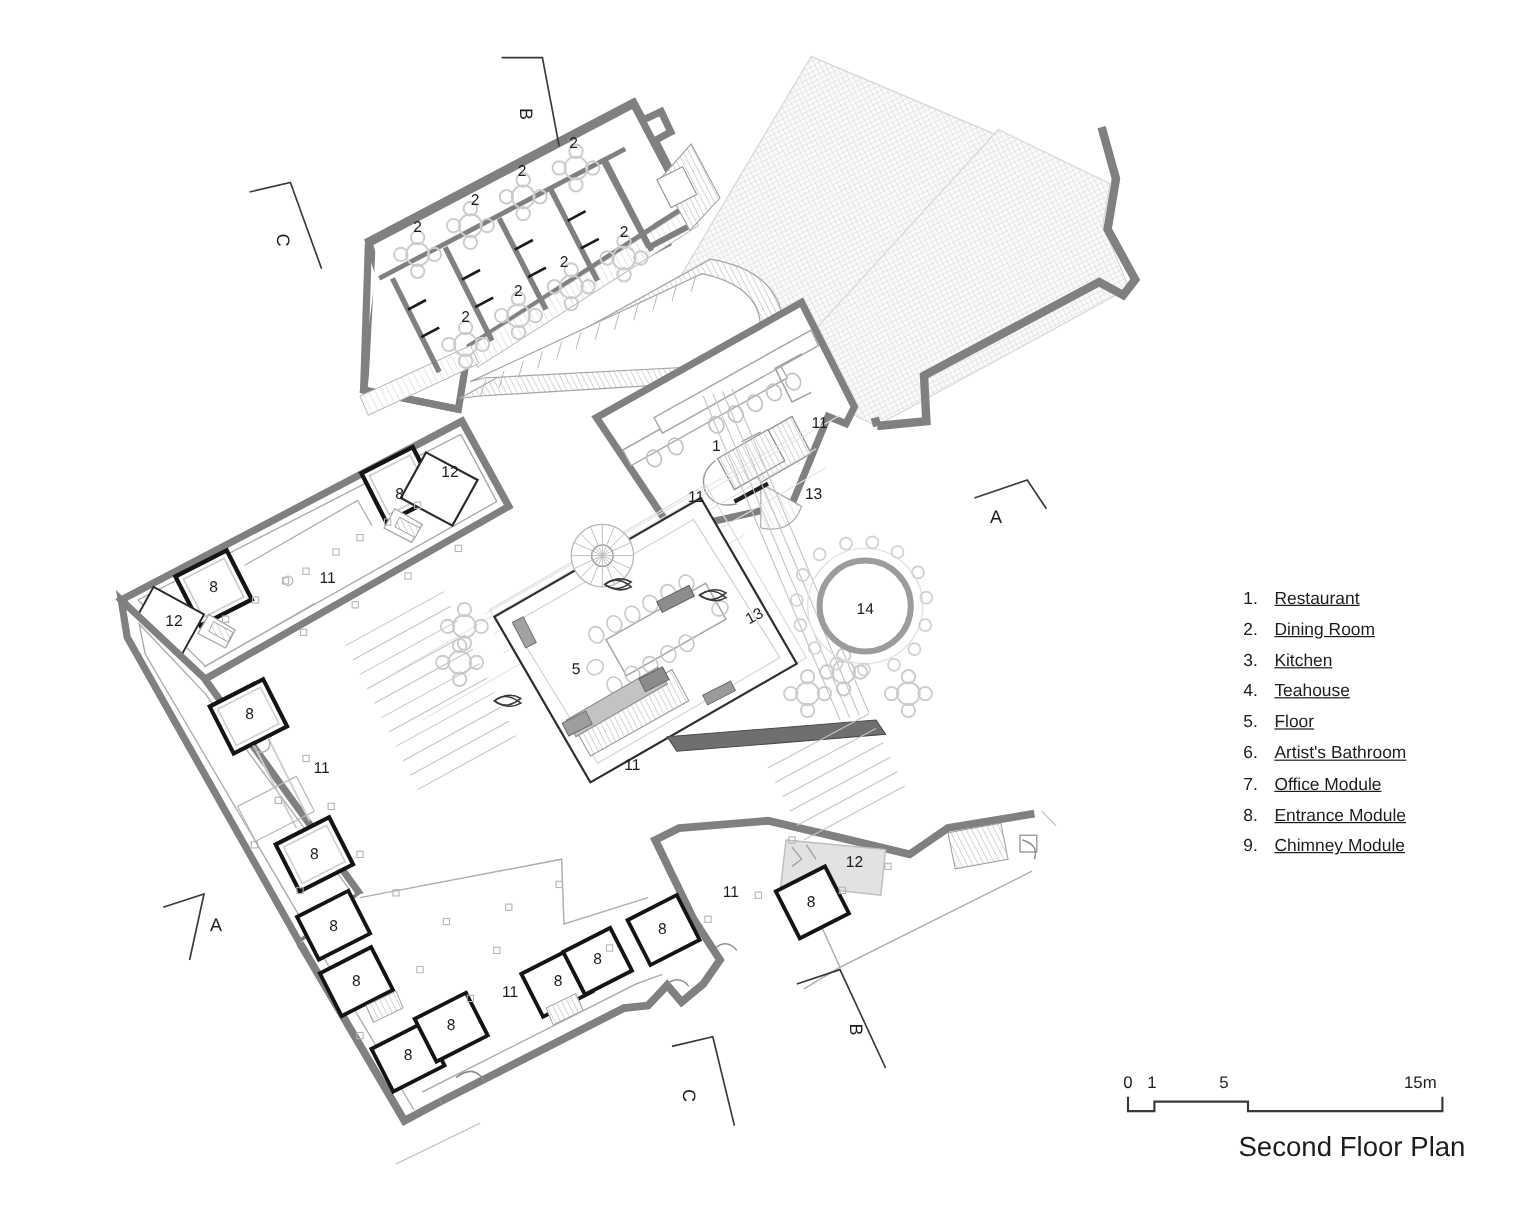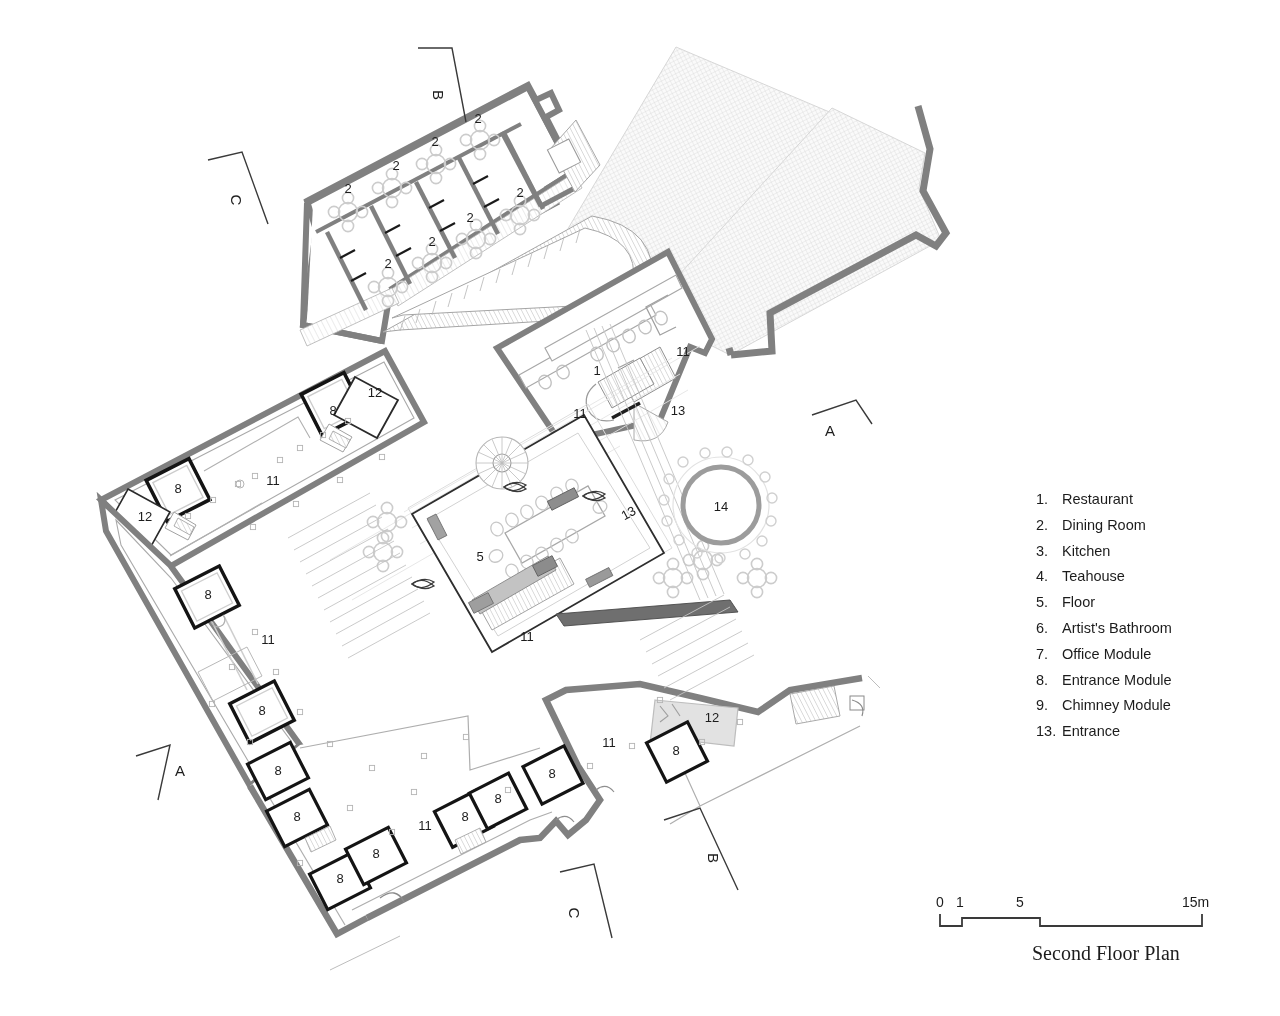--- a/index.html
+++ b/index.html
@@ -26,41 +26,40 @@
     font-size:14.5px;
     line-height:25.8px;
     color:#1c1c1c;
     white-space:nowrap;
   }
   .legend-num{
     display:inline-block;
     min-width:26px;
     text-align:left;
   }
-  .legend-label{display:inline-block;}
+  .legend-label{display:inline-block;text-decoration:underline;}
 
   
   #scalebar{
     position:absolute;
     left:930px;top:900px;
     width:280px;height:40px;
   }
   .sb-label{
     position:absolute;
     font-size:14px;
     color:#1c1c1c;
     white-space:nowrap;
   }
   #title{
     position:absolute;
     left:1032px;top:942px;
-    font-size:20px;
+    font-size:23px;
     color:#1c1c1c;
     white-space:nowrap;
-    font-family:Liberation Serif, serif;
   }
 </style>
 </head>
 <body>
 
 <div id="sheet">
 
   <svg id="plan-svg" viewBox="0 0 1280 1016">
     <defs>
       <pattern id="roofgrid" width="4" height="4" patternUnits="userSpaceOnUse" patternTransform="rotate(-27)">
@@ -625,29 +624,25 @@
         <span class="legend-label">Office Module</span>
       </div>
       <div class="legend-row">
         <span class="legend-num">8.</span>
         <span class="legend-label">Entrance Module</span>
       </div>
       <div class="legend-row">
         <span class="legend-num">9.</span>
         <span class="legend-label">Chimney Module</span>
       </div>
-      <div class="legend-row">
-        <span class="legend-num">13.</span>
-        <span class="legend-label">Entrance</span>
-      </div>
     </div>
 
   <div id="scalebar">
     <svg width="280" height="32" viewBox="0 0 280 32">
       <g fill="none" stroke="#3a3a3a" stroke-width="1.8">
         <path d="M10,14 L10,26 L32,26 L32,18 L110,18 L110,26 L272,26 L272,14"></path>
       </g>
     </svg>
-  <span class="sb-label" style="left: 6px; top: -6px;">0</span><span class="sb-label" style="left: 26px; top: -6px;">1</span><span class="sb-label" style="left: 86px; top: -6px;">5</span><span class="sb-label" style="left: 252px; top: -6px;">15m</span></div>
+  <span class="sb-label" style="left: 6px; top: -6px;">0</span><span class="sb-label" style="left: 26px; top: -6px;">1</span><span class="sb-label" style="left: 86px; top: -6px;">5</span><span class="sb-label" style="left: 240px; top: -6px;">15m</span></div>
 
   <div id="title">Second Floor Plan</div>
 
 </div>
 
 </body></html>

